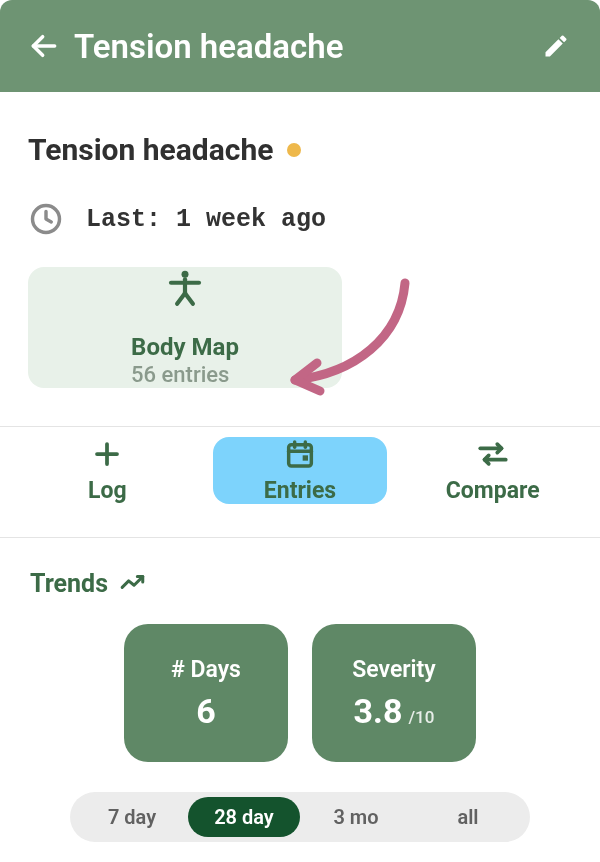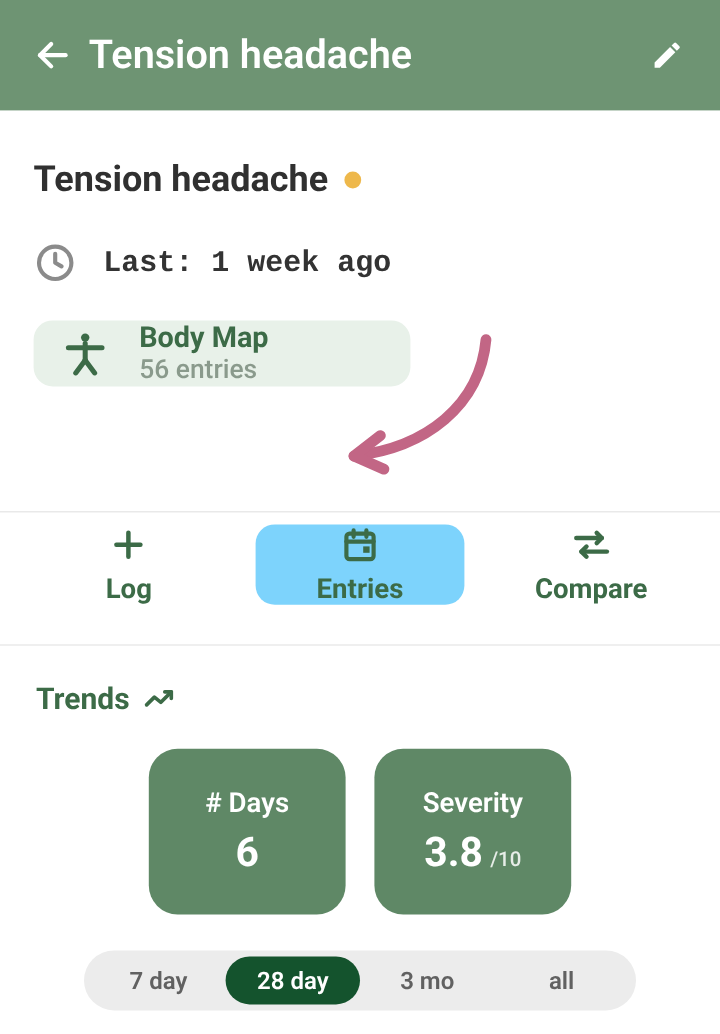--- a/index.html
+++ b/index.html
@@ -15,21 +15,21 @@
   
   .content { padding: 40px 28px 0 28px; flex: 1; }
   .title-row { display: flex; align-items: center; gap: 14px; margin-bottom: 34px; }
   .title-text { font-size: 30px; font-weight: 700; color: #303030; }
   .dot { width: 14px; height: 14px; border-radius: 50%; background: #eeb84b; display: inline-block; }
 
   .last-row { display: flex; align-items: center; gap: 22px; margin-bottom: 30px; font-family: Liberation Mono, monospace; }
   .clock-icon { width: 36px; height: 36px; }
   .last-text { font-size: 25px; font-weight: 600; color: #333; }
 
-  .body-map-card { background: #e8f1e9; border-radius: 16px; padding: 0 22px; display: flex; align-items: center; gap: 24px; width: 314px; cursor: pointer; }
+  .body-map-card { background: #e8f1e9; border-radius: 16px; padding: 0 22px; display: flex; align-items: center; gap: 24px; width: 314px; cursor: pointer; flex-direction: column; }
   .body-map-icon { width: 42px; height: 42px; }
   .body-map-labels { display: flex; flex-direction: column; }
   .body-map-title { font-size: 24px; font-weight: 700; color: #3c6b47; line-height: 1.2; }
   .body-map-sub { font-size: 22px; font-weight: 500; color: #8a9a8c; line-height: 1.2; }
 
   
   .tabs-wrap { margin-top: 30px; border-top: 1.5px solid #e4e4e4; border-bottom: 1.5px solid #e4e4e4; }
   .tabs { display: flex; align-items: flex-start; height: 110px; padding: 10px 20px; gap: 18px; }
   .tab { flex: 1; display: flex; flex-direction: column; align-items: center; justify-content: center; gap: 6px; cursor: pointer; border-radius: 16px; }
   .tab.active { background: #7dd3fc; }
@@ -47,21 +47,21 @@
   .trend-card-sub { font-size: 17px; font-weight: 500; opacity: 0.85; }
 
   
   .range-seg { margin: 30px 42px 0 42px; background: #ececec; border-radius: 28px; height: 50px; display: flex; align-items: center; padding: 0 6px; gap: 0; }
   .seg-item { flex: 1; text-align: center; font-size: 20px; font-weight: 600; color: #616161; cursor: pointer; height: 40px; line-height: 40px; border-radius: 22px; }
   .seg-item.active { background: #14532d; color: #fff; }
 
   
   .arrow-overlay { position: absolute; pointer-events: none; }
 
-  .rel { position: relative; }
+  .rel { position: relative; border-radius: 12px; }
 </style>
 </head>
 <body>
 
 <div class="app rel">
 
   <div class="header-bar">
     <div class="back-btn">
       <svg width="32" height="32" viewBox="0 0 24 24" fill="none" stroke="#fff" stroke-width="2.6" stroke-linecap="round" stroke-linejoin="round">
           <line x1="20" y1="12" x2="4" y2="12"></line>

